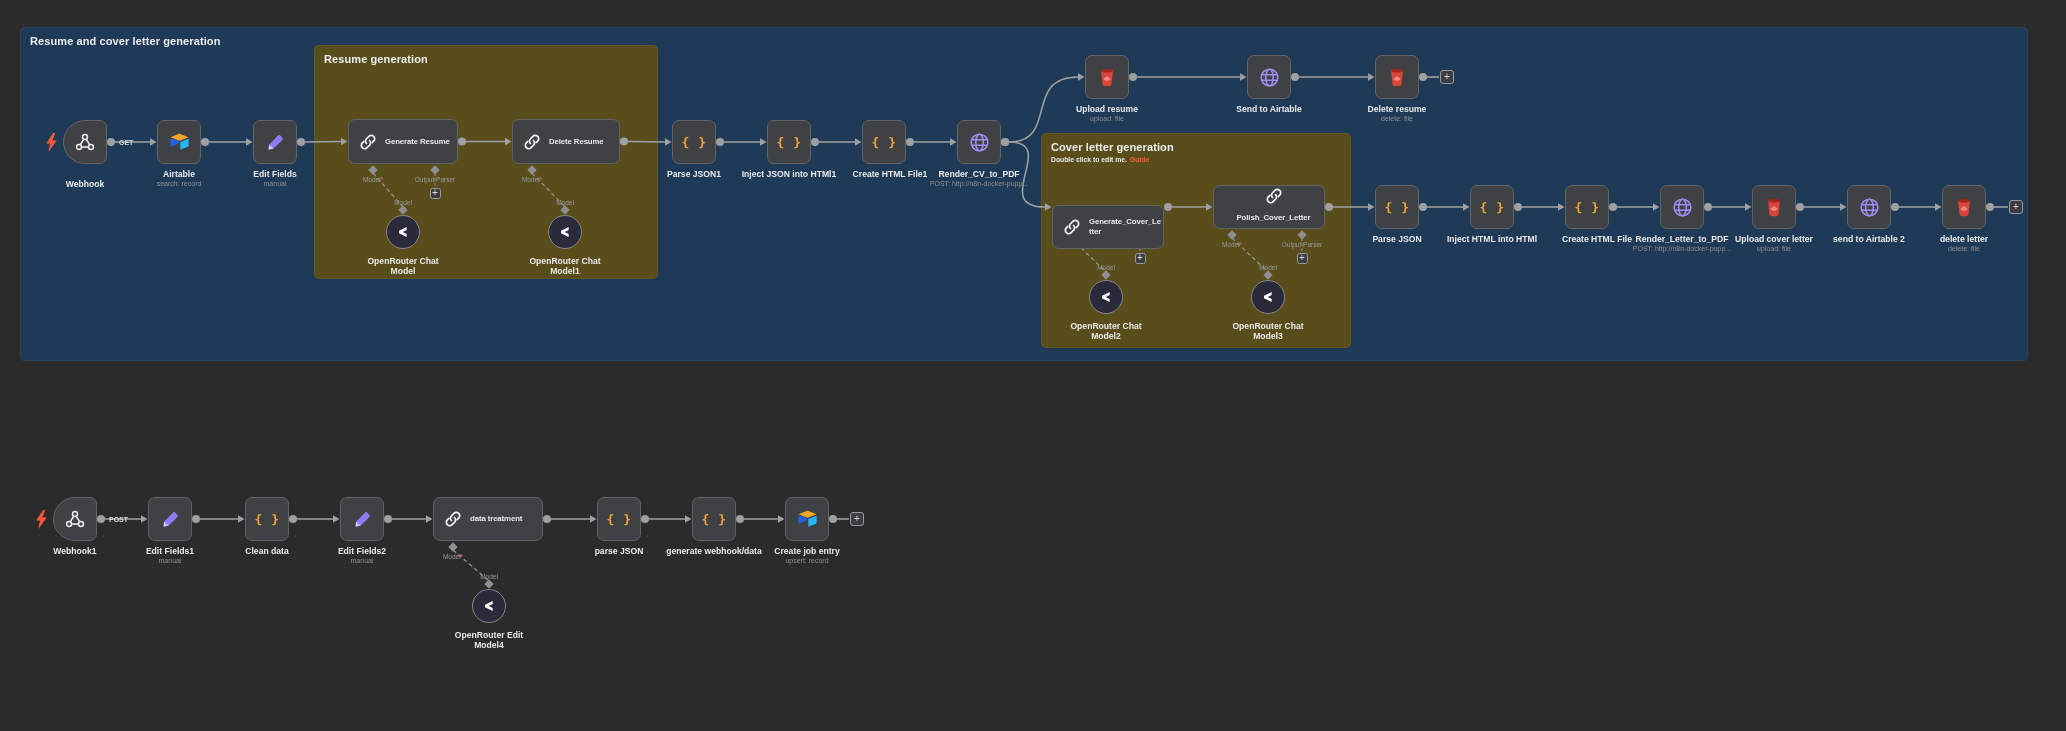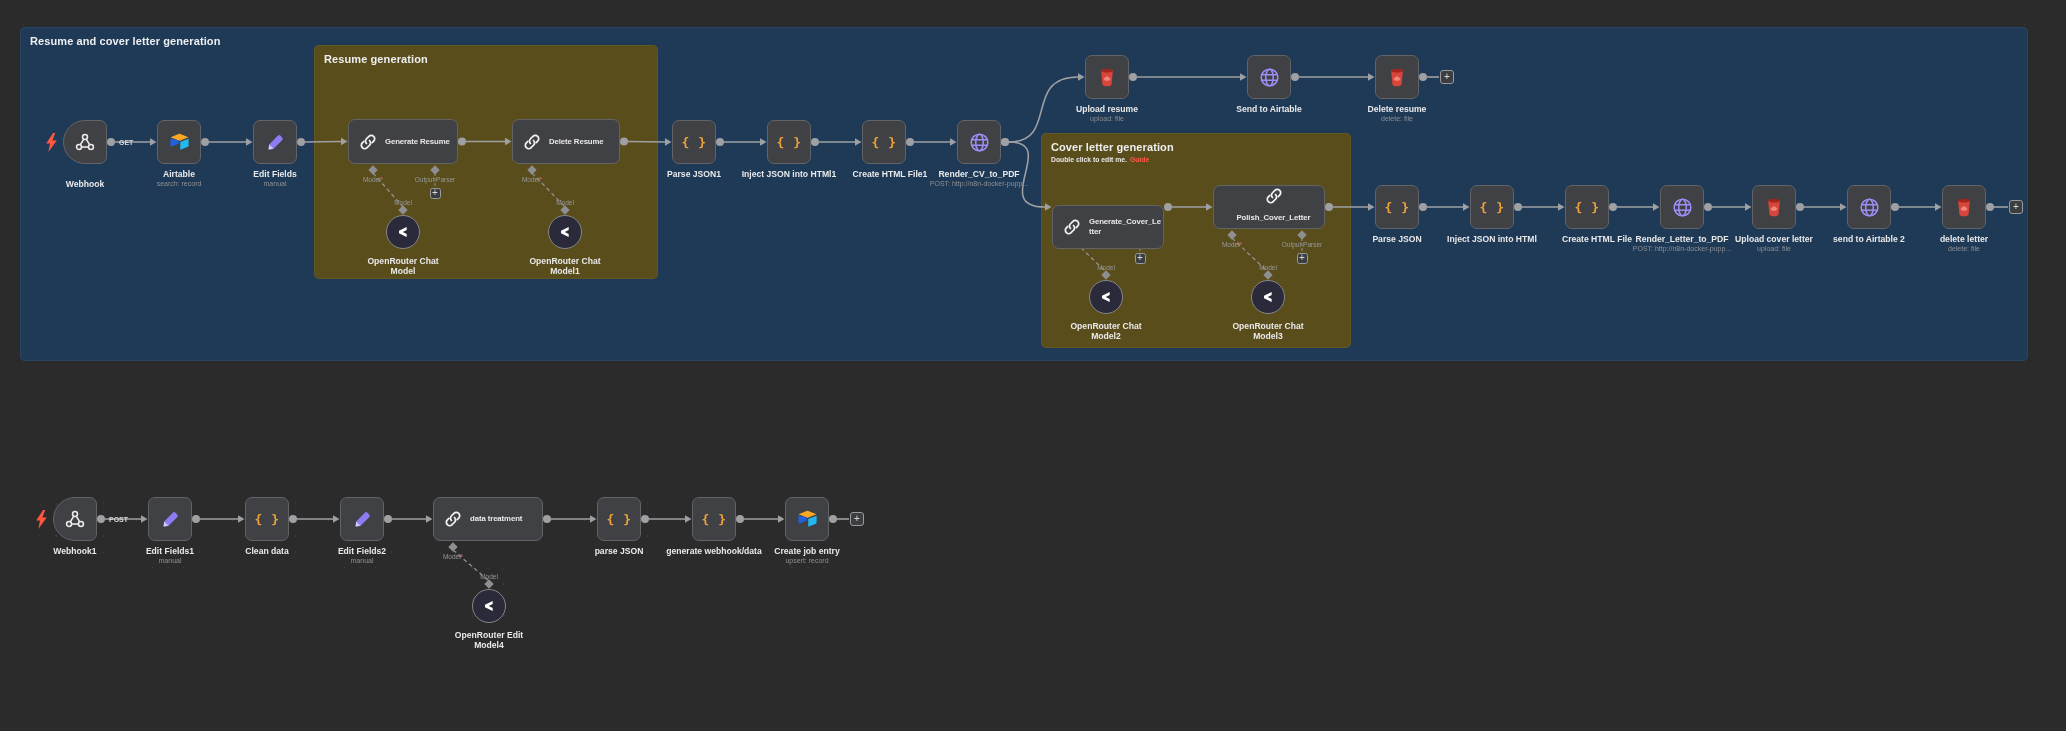--- a/index.html
+++ b/index.html
@@ -339,21 +339,21 @@
       <span class="node-icon">
         <span class="code-glyph">{ }</span>
       </span>
     </div>
     <div class="node-label" style="left: 1337px; top: 234px; width: 120px;">Parse JSON</div>
     <div class="node" style="left: 1470px; top: 185px; width: 44px; height: 44px;">
       <span class="node-icon">
         <span class="code-glyph">{ }</span>
       </span>
     </div>
-    <div class="node-label" style="left: 1432px; top: 234px; width: 120px;">Inject JSON into HTMl</div>
+    <div class="node-label" style="left: 1432px; top: 234px; width: 120px;">Inject HTML into HTMl</div>
     <div class="node" style="left: 1565px; top: 185px; width: 44px; height: 44px;">
       <span class="node-icon">
         <span class="code-glyph">{ }</span>
       </span>
     </div>
     <div class="node-label" style="left: 1527px; top: 234px; width: 140px;">Create HTML File</div>
     <div class="node" style="left: 1660px; top: 185px; width: 44px; height: 44px;">
       <span class="node-icon">
         <svg viewBox="0 0 24 24" width="23" height="23" fill="none" stroke="var(--icon_globe)" stroke-width="1.6">
           <circle cx="12" cy="12" r="8.7"></circle>

